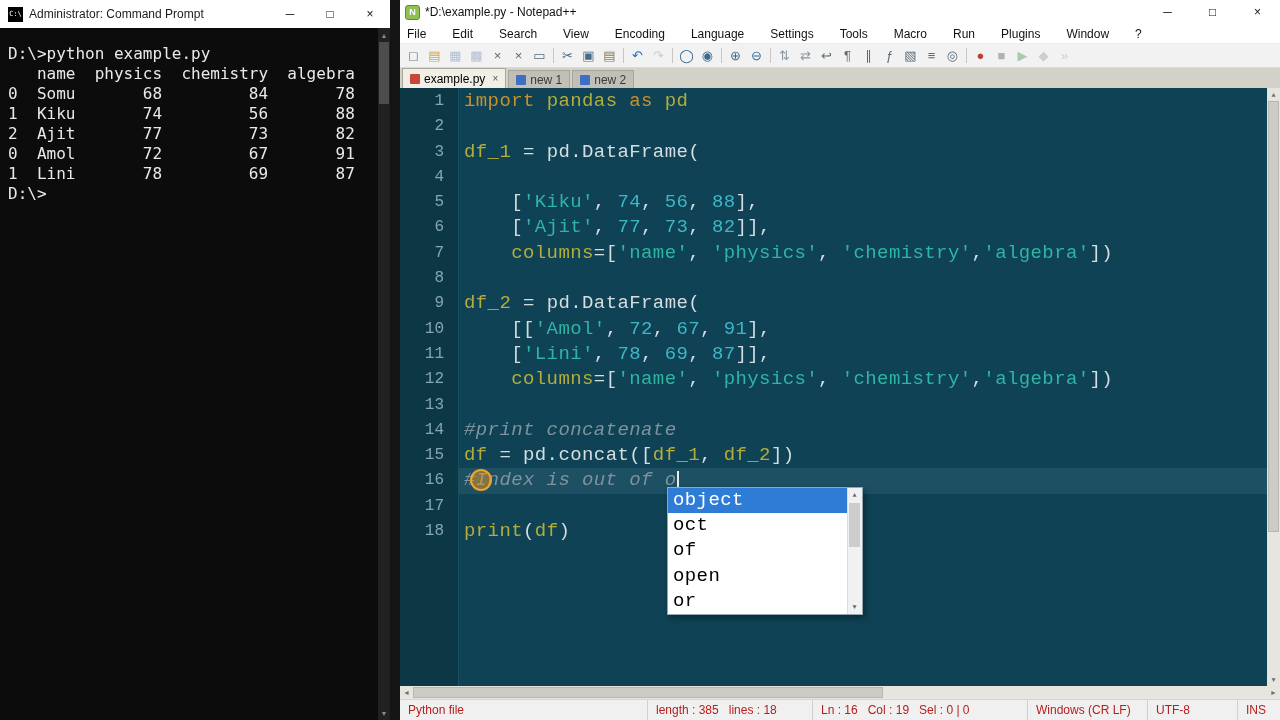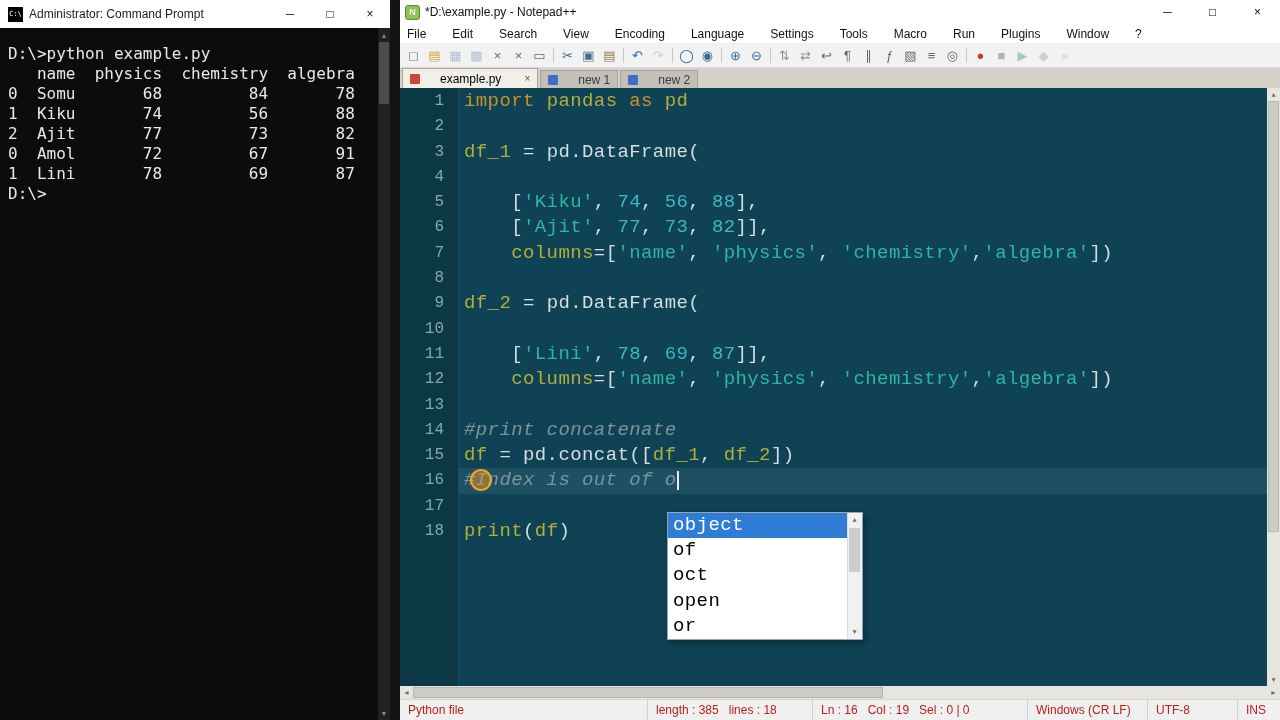--- a/index.html
+++ b/index.html
@@ -35,21 +35,21 @@
   .npp-title-text{font-size:12px;color:#111;white-space:nowrap;}
   .npp-menu{height:19px;background:#ffffff;display:flex;align-items:center;font-size:12px;
             color:#111;flex:0 0 auto;border-bottom:1px solid #ececec;gap:12px;}
   .menu-item{padding:0 7px;height:100%;display:flex;align-items:center;}
   .npp-toolbar{height:23px;background:#f2f2f2;display:flex;align-items:center;padding-left:3px;
                border-bottom:1px solid #dadada;flex:0 0 auto;}
   .tbi{width:21px;height:19px;display:flex;align-items:center;justify-content:center;font-size:13px;}
   .tbi.dis{opacity:.38;}
   .tbsep{width:1px;height:15px;background:#c6c6c6;margin:0 3px;}
   .npp-tabbar{height:20px;background:#d4d1c8;display:flex;align-items:flex-end;padding-left:2px;flex:0 0 auto;}
-  .tab{height:18px;display:flex;align-items:center;gap:20px;padding:0 7px;font-size:12px;
+  .tab{height:18px;display:flex;align-items:center;gap:4px;padding:0 7px;font-size:12px;
        background:#c2bfb6;color:#3a3a3a;border:1px solid #a8a59c;border-bottom:none;
        margin-right:2px;box-sizing:border-box;white-space:nowrap;}
   .tab.active{height:20px;background:#f2f0e6;color:#000;}
   .disk{width:10px;height:10px;border-radius:1px;flex:0 0 auto;}
   .disk.dirty{background:#c9473a;}
   .disk.saved{background:#3f6fc4;}
   .tab-x{font-size:10px;color:#555;margin-left:3px;}
 
   
   .npp-editor{position:relative;flex:1 1 auto;background:#0f4254;overflow:hidden;
@@ -71,21 +71,21 @@
   .click-ring{position:absolute;left:70px;top:381px;width:22px;height:22px;border-radius:50%;
               background:rgba(235,150,35,.5);border:2px solid rgba(245,165,40,.95);
               box-sizing:border-box;z-index:5;}
   .vscroll{position:absolute;right:0;top:0;bottom:0;width:13px;background:#e7e5e0;}
   .sarr{position:absolute;left:0;width:13px;height:13px;display:flex;align-items:center;
         justify-content:center;font-size:7px;color:#6f6f6f;}
   .vthumb{position:absolute;left:1px;top:13px;width:11px;height:72%;background:#cdcbc5;
           border:1px solid #b8b6b0;box-sizing:border-box;}
 
   
-  .ac{position:absolute;left:267px;top:424px;width:194px;background:#fff;
+  .ac{position:absolute;left:267px;top:399px;width:194px;background:#fff;
       border:1px solid #94a7b5;z-index:10;box-shadow:2px 3px 6px rgba(0,0,0,.35);}
   .ac-item{height:25.2px;line-height:25.2px;padding-left:5px;font-size:19px;letter-spacing:.4px;
            color:#000;font-family:"Liberation Mono",monospace;white-space:pre;}
   .ac-item.sel{background:#2e7cd6;color:#fff;}
   .ac-scroll{position:absolute;right:0;top:0;bottom:0;width:14px;background:#f1f1f1;
              border-left:1px solid #dcdcdc;}
   .ac-arr{position:absolute;left:0;width:13px;height:14px;display:flex;align-items:center;
           justify-content:center;font-size:7px;color:#6f6f6f;}
   .ac-thumb{position:absolute;left:1px;top:15px;width:11px;height:44px;background:#cdcdcd;}
 
@@ -250,20 +250,21 @@
         <div class="eline">
           <span class="lnum">8</span>
           <span class="codel"></span>
         </div>
         <div class="eline">
           <span class="lnum">9</span>
           <span class="codel"><span class="tk-id">df_2</span><span class="tk-op"> = </span><span class="tk-pl">pd.DataFrame(</span></span>
         </div>
         <div class="eline">
           <span class="lnum">10</span>
+          <span class="codel"><span class="tk-op">    [[</span><span class="tk-str">'Amol'</span><span class="tk-op">, </span><span class="tk-num">72</span><span class="tk-op">, </span><span class="tk-num">67</span><span class="tk-op">, </span><span class="tk-num">91</span><span class="tk-op">],</span></span>
         </div>
         <div class="eline">
           <span class="lnum">11</span>
           <span class="codel"><span class="tk-op">    [</span><span class="tk-str">'Lini'</span><span class="tk-op">, </span><span class="tk-num">78</span><span class="tk-op">, </span><span class="tk-num">69</span><span class="tk-op">, </span><span class="tk-num">87</span><span class="tk-op">]],</span></span>
         </div>
         <div class="eline">
           <span class="lnum">12</span>
           <span class="codel"><span class="tk-op">    </span><span class="tk-id">columns</span><span class="tk-op">=[</span><span class="tk-str">'name'</span><span class="tk-op">, </span><span class="tk-str">'physics'</span><span class="tk-op">, </span><span class="tk-str">'chemistry'</span><span class="tk-op">,</span><span class="tk-str">'algebra'</span><span class="tk-op">])</span></span>
         </div>
         <div class="eline">
@@ -289,22 +290,22 @@
         <div class="eline">
           <span class="lnum">18</span>
           <span class="codel"><span class="tk-id">print</span><span class="tk-op">(</span><span class="tk-id">df</span><span class="tk-op">)</span></span>
         </div>
       </div>
     <div class="click-ring"></div>
 
     <div class="ac">
       <div id="ac-list">
           <div class="ac-item sel">object</div>
+          <div class="ac-item">oct</div>
           <div class="ac-item">of</div>
-          <div class="ac-item">oct</div>
           <div class="ac-item">open</div>
           <div class="ac-item">or</div>
         </div>
       <div class="ac-scroll">
         <div class="ac-arr" style="top:0;">▲</div>
         <div class="ac-thumb"></div>
         <div class="ac-arr" style="bottom:0;">▼</div>
       </div>
     </div>
 

